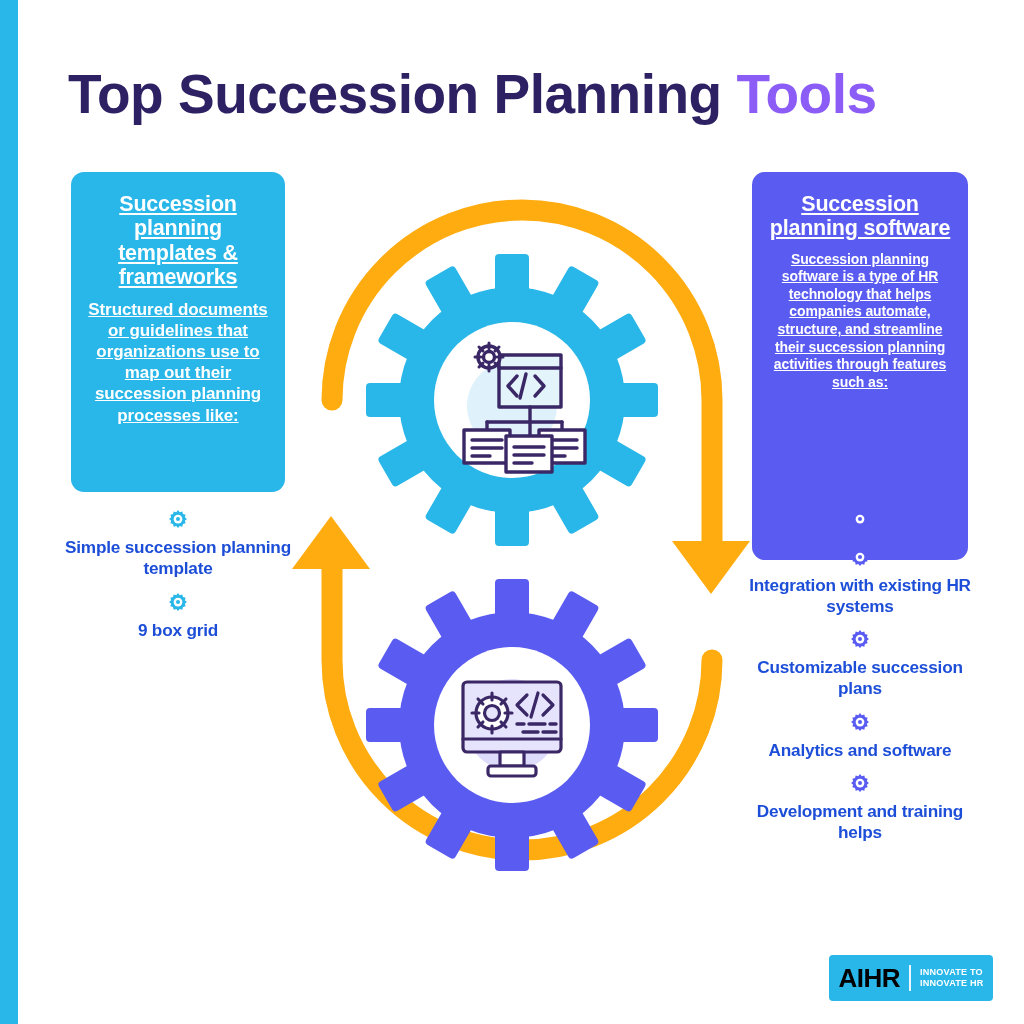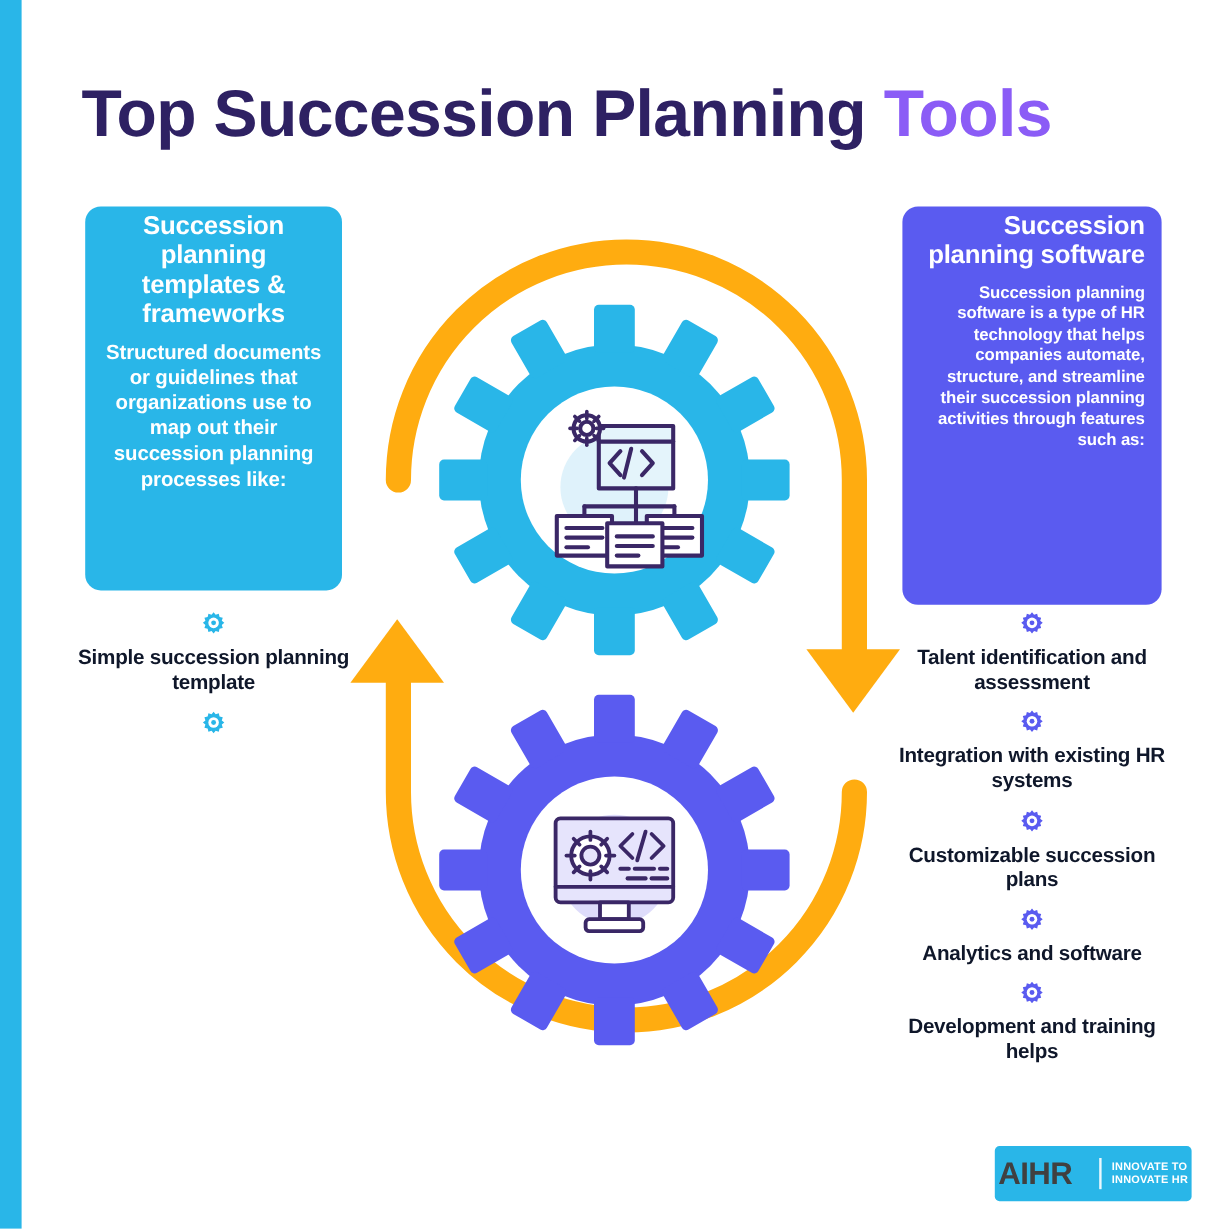--- a/index.html
+++ b/index.html
@@ -25,67 +25,66 @@
     font-size:55px;font-weight:bold;letter-spacing:-0.5px;
     color:#2e2163;white-space:nowrap;
     font-family:"Liberation Sans", sans-serif;
   }
   .title .accent{color:#8b5cf6;}
 
   
   .card{
     position:absolute;border-radius:13px;
     box-sizing:border-box;
-    padding:4px 14px 14px 14px;
-    text-align:center;color:#ffffff;
+    padding:20px 14px 14px 14px;
+    text-align:center;color:#ffffff;text-decoration:underline;
   }
   .card.left{
     left:71px;top:172px;width:214px;height:320px;
     background:#29b6e8;
   }
   .card.right{
-    left:752px;top:172px;width:216px;height:332px;
+    left:752px;top:172px;width:216px;height:388px;
     background:#5a5bf0;
-    text-align:right;
   }
   .card-title{
     font-size:21.5px;font-weight:bold;line-height:1.13;
     margin:0 0 10px 0;letter-spacing:-0.2px;
   }
   .card.right .card-title{font-size:21.5px;}
   .card-desc{
     font-size:17px;font-weight:bold;line-height:1.24;
     margin:0;letter-spacing:-0.1px;
   }
   .card.right .card-desc{font-size:14px;line-height:1.26;}
 
   
   .bullets{position:absolute;width:230px;text-align:center;}
   .bullets.left{left:63px;top:508px;}
   .bullets.right{left:745px;top:508px;}
   .bullet{margin-bottom:13px;}
   .bullet .gear-ico{display:block;margin:0 auto 3px auto;width:26px;height:26px;}
   .bullet .btext{
     display:block;font-size:17.2px;font-weight:bold;line-height:1.2;
-    color:#0f172a;letter-spacing:-0.2px;
+    color:#1d4ed8;letter-spacing:-0.2px;
   }
   .bullets.right .bullet{margin-bottom:12px;}
 
   
   .center-stage{position:absolute;left:0;top:0;width:1024px;height:1024px;pointer-events:none;}
 
   
   .logo{
     position:absolute;left:829px;top:955px;width:164px;height:46px;
     background:#29b6e8;border-radius:4px;
     display:flex;align-items:center;justify-content:center;
   }
   .logo-main{
-    color:#404040;font-size:26px;font-weight:bold;letter-spacing:-0.5px;
-    line-height:1;padding-right:22px;
+    color:#000000;font-size:26px;font-weight:bold;letter-spacing:-0.5px;
+    line-height:1;padding-right:9px;
   }
   .logo-div{width:2px;height:26px;background:#ffffff;opacity:.9;}
   .logo-sub{
     color:#fff;font-size:9.1px;font-weight:bold;line-height:1.18;
     text-align:left;padding-left:9px;letter-spacing:0.2px;
   }
 </style>
 </head>
 <body>
 
@@ -254,31 +253,31 @@
         <circle cx="16" cy="13.6" r="2.5" fill="#29b6e8"></circle>
       </svg>
       <span class="btext">Simple succession planning template</span>
     </div>
     <div class="bullet">
       <svg class="gear-ico" viewBox="0 0 32 32">
         <path fill="#29b6e8" d="M16 2.6l2.1 2.6 3.2-1 .8 3.3 3.3.8-1 3.2 2.6 2.1-2.6 2.1 1 3.2-3.3.8-.8 3.3-3.2-1L16 24.6l-2.1-2.6-3.2 1-.8-3.3-3.3-.8 1-3.2-2.6-2.1 2.6-2.1-1-3.2 3.3-.8.8-3.3 3.2 1z"></path>
         <circle cx="16" cy="13.6" r="5.4" fill="#ffffff"></circle>
         <circle cx="16" cy="13.6" r="2.5" fill="#29b6e8"></circle>
       </svg>
+      <span class="btext">9 box grid</span>
     </div>
   </div>
 
   <div class="bullets right">
     <div class="bullet">
       <svg class="gear-ico" viewBox="0 0 32 32">
         <path fill="#5a5bf0" d="M16 2.6l2.1 2.6 3.2-1 .8 3.3 3.3.8-1 3.2 2.6 2.1-2.6 2.1 1 3.2-3.3.8-.8 3.3-3.2-1L16 24.6l-2.1-2.6-3.2 1-.8-3.3-3.3-.8 1-3.2-2.6-2.1 2.6-2.1-1-3.2 3.3-.8.8-3.3 3.2 1z"></path>
         <circle cx="16" cy="13.6" r="5.4" fill="#ffffff"></circle>
         <circle cx="16" cy="13.6" r="2.5" fill="#5a5bf0"></circle>
       </svg>
-      <span class="btext">Talent identification and assessment</span>
     </div>
     <div class="bullet">
       <svg class="gear-ico" viewBox="0 0 32 32">
         <path fill="#5a5bf0" d="M16 2.6l2.1 2.6 3.2-1 .8 3.3 3.3.8-1 3.2 2.6 2.1-2.6 2.1 1 3.2-3.3.8-.8 3.3-3.2-1L16 24.6l-2.1-2.6-3.2 1-.8-3.3-3.3-.8 1-3.2-2.6-2.1 2.6-2.1-1-3.2 3.3-.8.8-3.3 3.2 1z"></path>
         <circle cx="16" cy="13.6" r="5.4" fill="#ffffff"></circle>
         <circle cx="16" cy="13.6" r="2.5" fill="#5a5bf0"></circle>
       </svg>
       <span class="btext">Integration with existing HR systems</span>
     </div>
     <div class="bullet">

